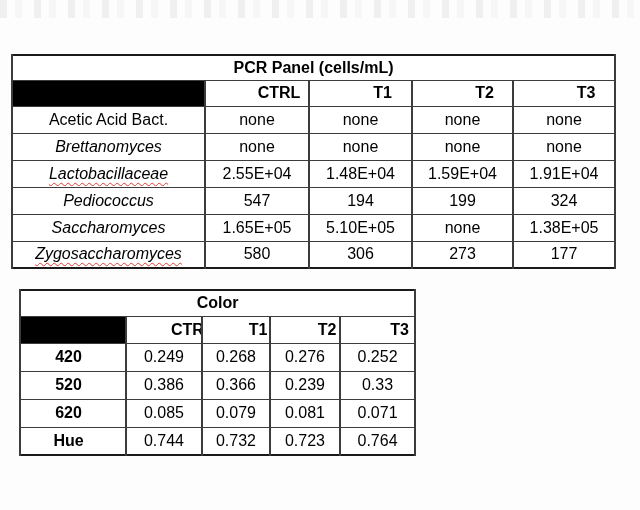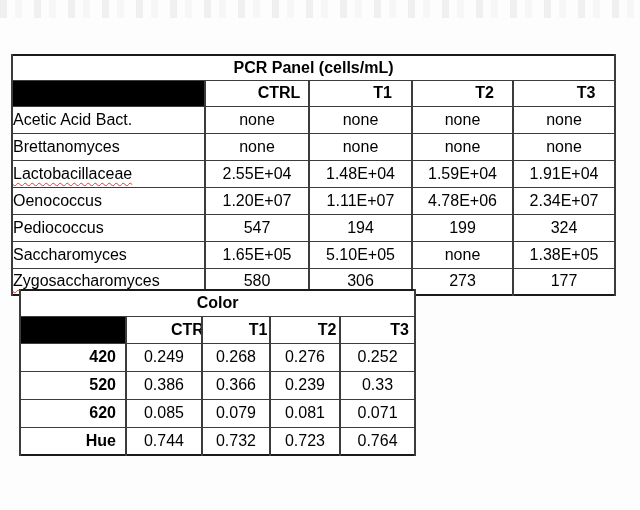--- a/index.html
+++ b/index.html
@@ -43,30 +43,30 @@
     border-bottom-width: 1px;
   }
   tr.header-row td { font-weight: bold; padding-left: 44px; }
   td.black-cell { background: #000; }
 
   
   .t-pcr { left: 11px; top: 22px; width: 603px; margin-top: 32px; }
   .t-pcr tr.title-row  { height: 25px; }
   .t-pcr tr.header-row { height: 26px; }
   .t-pcr tr.data-row   { height: 27px; }
-  .t-pcr td.label { text-align: left; }
+  .t-pcr td.label { text-align: center; }
 
   
   .t-color { left: 19px; top: 289px; width: 395px; }
   .t-color tr.title-row  { height: 26px; margin-top: 16px; }
   .t-color tr.header-row { height: 27px; }
   .t-color tr.data-row   { height: 28px; }
-  .t-color td.label { text-align: right; padding-right: 9px; }
+  .t-color td.label { padding-right: 9px; }
 
-  td.italic { }
+  td.italic { font-style: italic; }
   td.bold   { font-weight: bold; }
   td.misspell {
     text-decoration: underline;
     text-decoration-style: wavy;
     text-decoration-color: #e23b2e;
     text-decoration-thickness: 1px;
     text-underline-offset: 3px;
     text-decoration-skip-ink: none;
   }
 </style>
@@ -110,27 +110,20 @@
           <td class="value">none</td>
           <td class="value">none</td>
           <td class="value">none</td>
         </tr>
         <tr class="data-row">
           <td class="label italic misspell">Lactobacillaceae</td>
           <td class="value">2.55E+04</td>
           <td class="value">1.48E+04</td>
           <td class="value">1.59E+04</td>
           <td class="value">1.91E+04</td>
-        </tr>
-        <tr class="data-row">
-          <td class="label italic">Oenococcus</td>
-          <td class="value">1.20E+07</td>
-          <td class="value">1.11E+07</td>
-          <td class="value">4.78E+06</td>
-          <td class="value">2.34E+07</td>
         </tr>
         <tr class="data-row">
           <td class="label italic">Pediococcus</td>
           <td class="value">547</td>
           <td class="value">194</td>
           <td class="value">199</td>
           <td class="value">324</td>
         </tr>
         <tr class="data-row">
           <td class="label italic">Saccharomyces</td>

